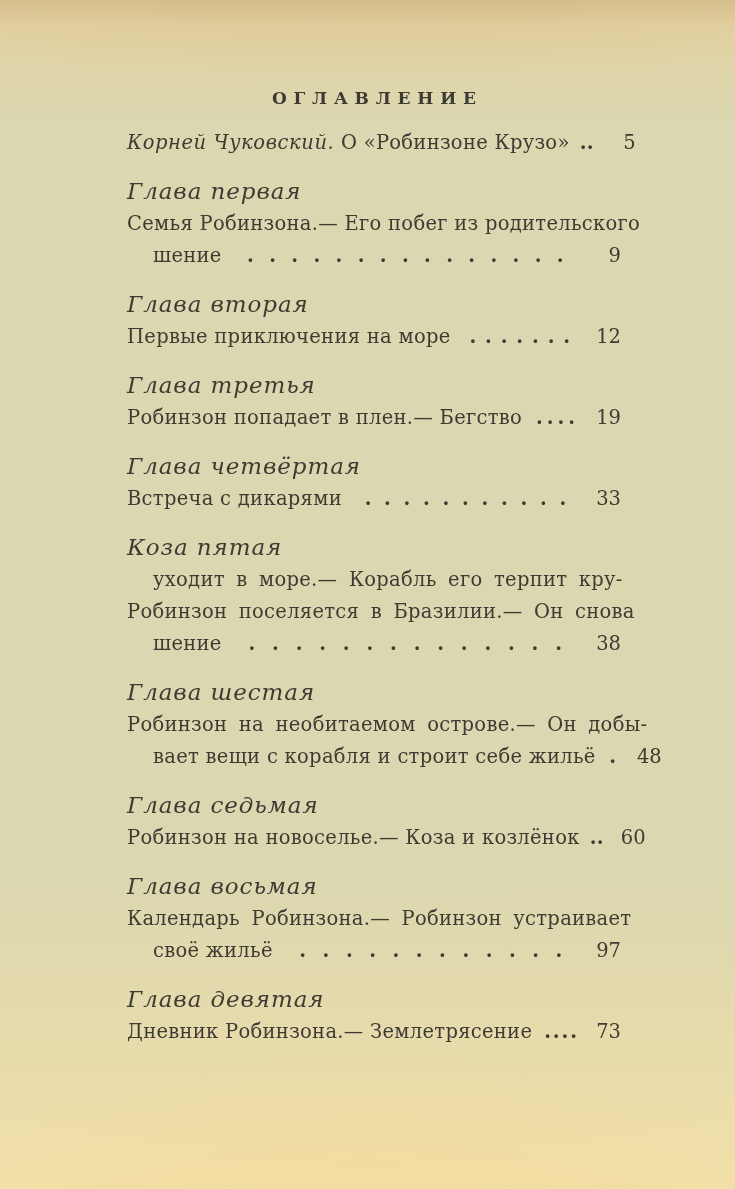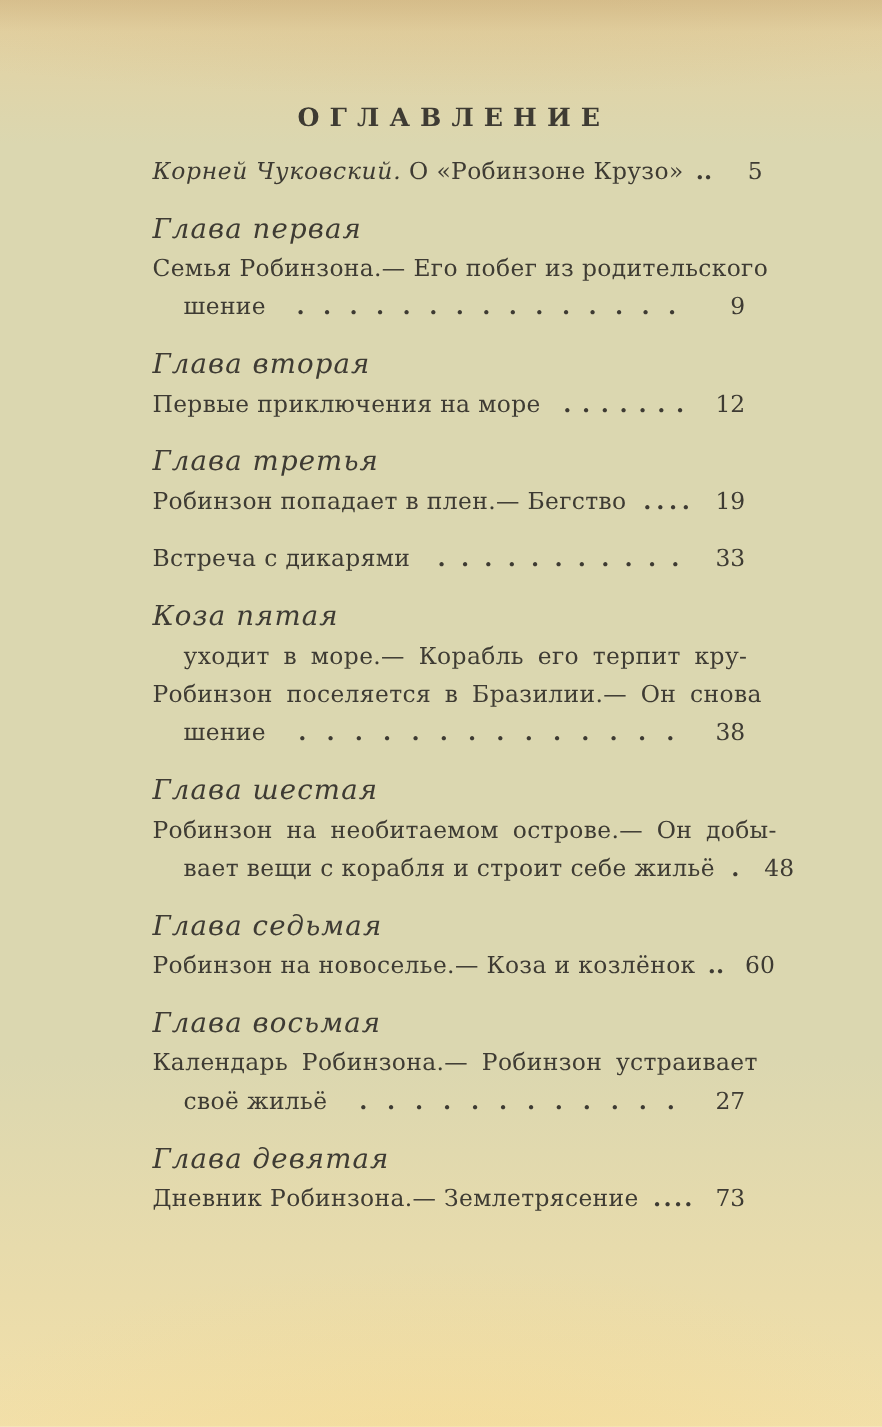--- a/index.html
+++ b/index.html
@@ -27,21 +27,21 @@
         var(--paper) 880px,
         var(--paper-bottom-mid) 1080px,
         var(--paper-bottom) 100%);
   }
   .content{
     position:absolute;left:127px;top:84px;width:494px;
   }
   .title{
     text-align:center;
     font-weight:bold;
-    font-size:21px;
+    font-size:17px;
     line-height:28px;
     letter-spacing:.40em;
     text-indent:.40em;
     margin:0 0 15px 0;
   }
   .entry{margin:0;}
   .chapter{margin-top:16px;}
   .chapter:first-of-type{margin-top:20px;}
   .heading{
     font-style:italic;
@@ -145,20 +145,21 @@
             <span class="leader">
               <span class="dot">.</span>
               <span class="dot">.</span>
               <span class="dot">.</span>
               <span class="dot">.</span>
             </span>
             <span class="page-num">19</span>
           </div>
         </div>
         <div class="entry chapter">
+          <div class="heading">Глава четвёртая</div>
           <div class="toc-line">
             <span class="line-text">Встреча с дикарями</span>
             <span class="leader">
               <span class="dot">.</span>
               <span class="dot">.</span>
               <span class="dot">.</span>
               <span class="dot">.</span>
               <span class="dot">.</span>
               <span class="dot">.</span>
               <span class="dot">.</span>
@@ -237,21 +238,21 @@
               <span class="dot">.</span>
               <span class="dot">.</span>
               <span class="dot">.</span>
               <span class="dot">.</span>
               <span class="dot">.</span>
               <span class="dot">.</span>
               <span class="dot">.</span>
               <span class="dot">.</span>
               <span class="dot">.</span>
             </span>
-            <span class="page-num">27</span>
+            <span class="page-num">97</span>
           </div>
         </div>
         <div class="entry chapter">
           <div class="heading">Глава девятая</div>
           <div class="toc-line">
             <span class="line-text">Дневник Робинзона.— Землетрясение</span>
             <span class="leader">
               <span class="dot">.</span>
               <span class="dot">.</span>
               <span class="dot">.</span>

